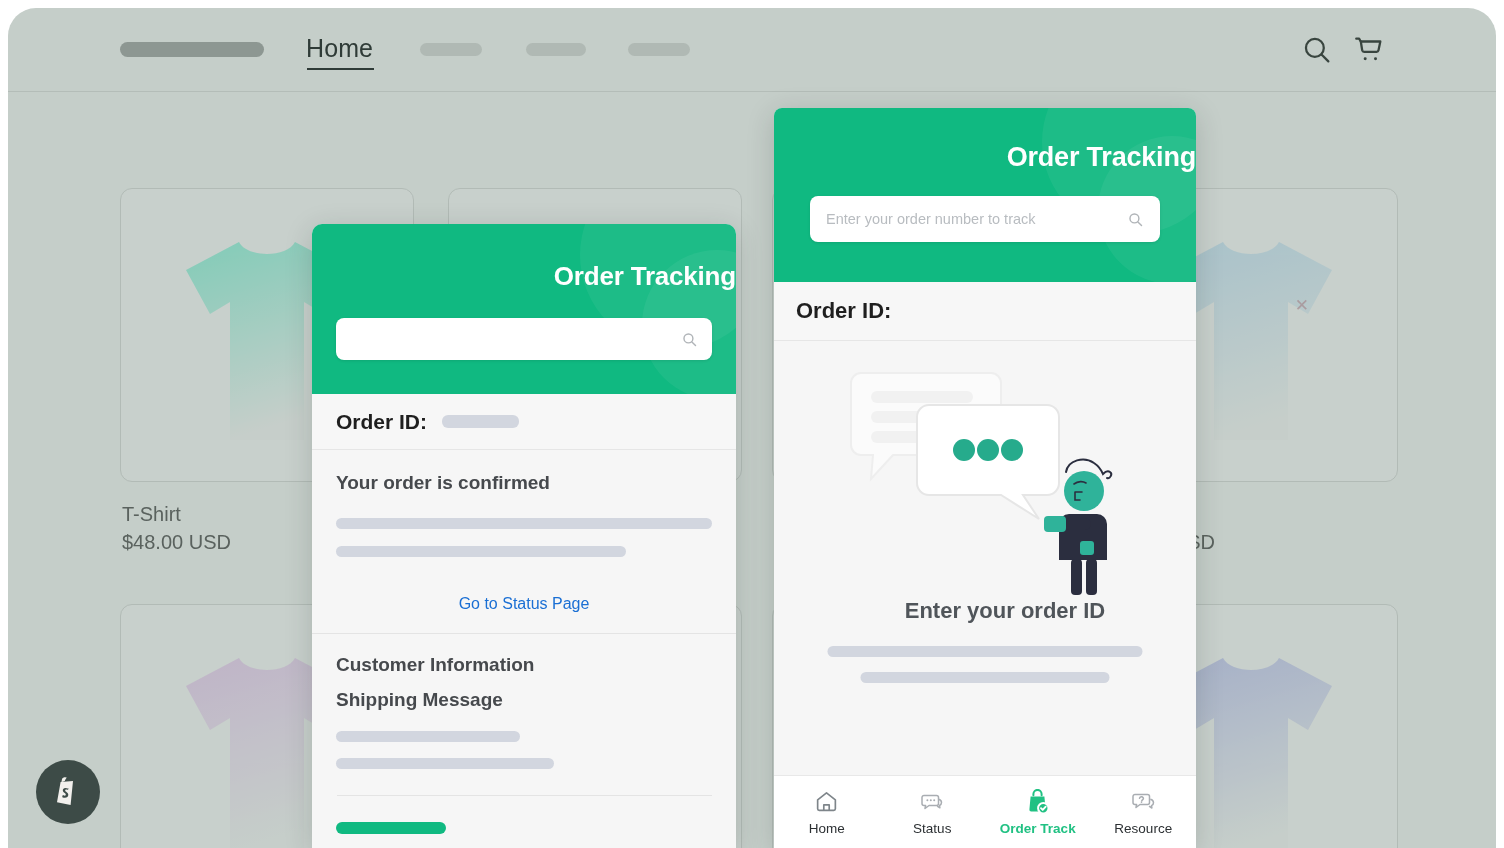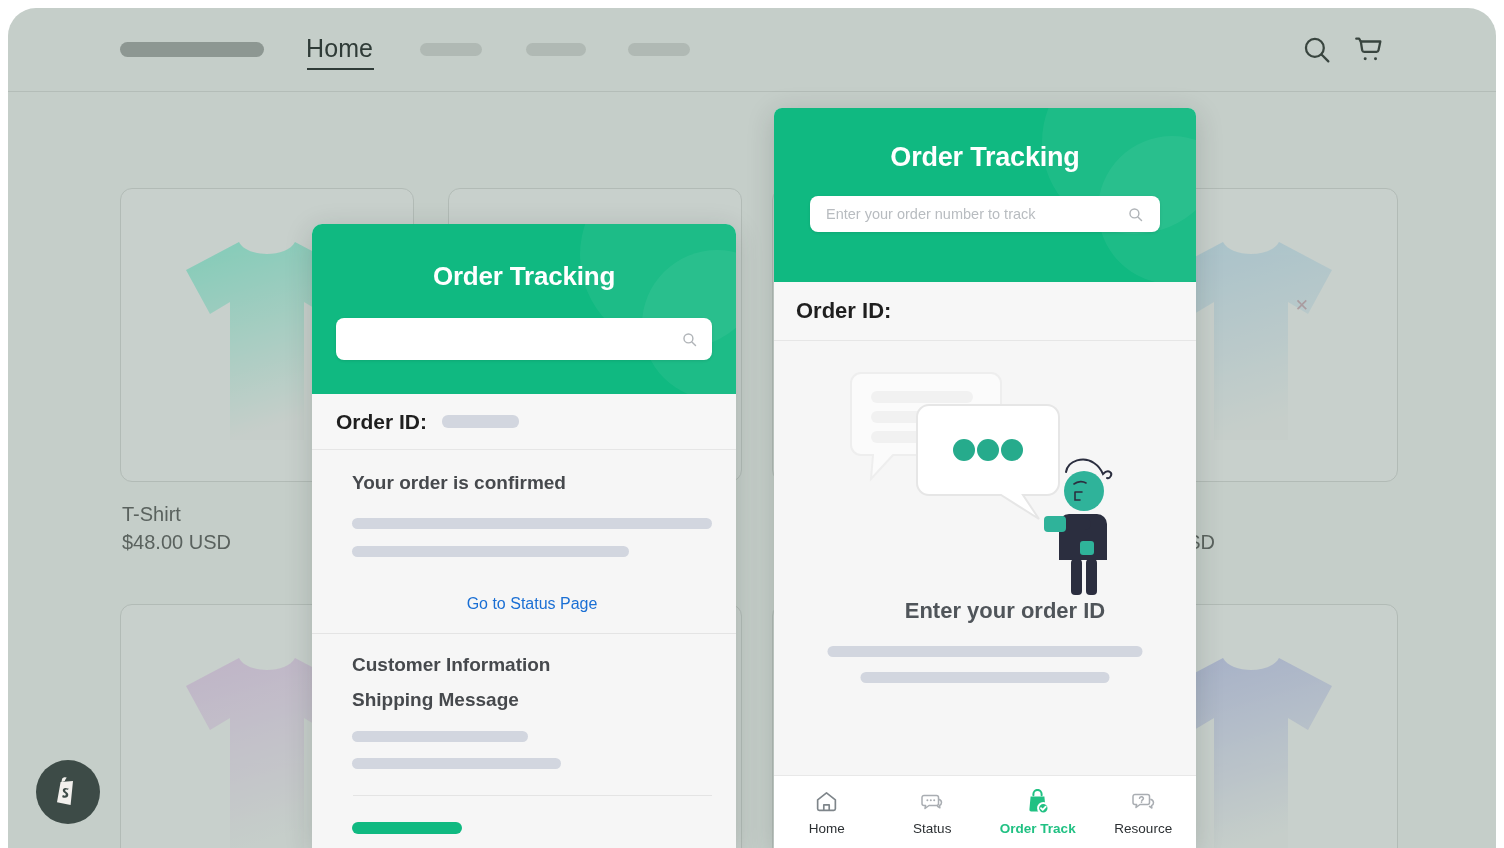--- a/index.html
+++ b/index.html
@@ -155,21 +155,21 @@
     background: #10b981;
     overflow: hidden;
   }
   .mhead .blob {
     position: absolute;
     border-radius: 50%;
     background: rgba(255,255,255,0.055);
   }
   .mhead-title {
     position: relative;
-    text-align: center;
+    text-align: right;
     color: #ffffff;
     font-weight: bold;
     letter-spacing: -0.2px;
   }
   .msearch {
     position: relative;
     background: #ffffff;
     border-radius: 8px;
     display: flex;
     align-items: center;
@@ -185,21 +185,21 @@
 
   .orderid-bar {
     background: #f7f7f7;
     border-bottom: 1px solid #e6e6e6;
     display: flex;
     align-items: center;
   }
   .orderid-bar .lbl { font-weight: bold; color: #1f1f1f; }
   .skel { background: #d2d6df; border-radius: 6px; }
 
-  .section { padding-left: 40px; padding-right: 24px; }
+  .section { padding-left: 24px; padding-right: 24px; }
   .sec-title { font-weight: bold; color: #46494d; }
   .link-blue { color: #1a6fd4; text-align: center; }
   .hr { height: 1px; background: #e4e4e4; }
 
   
   #card-left {
     left: 312px;
     top: 224px;
     width: 424px;
     height: 624px;
@@ -240,21 +240,21 @@
     width: 422px;
     height: 740px;
     border-radius: 8px 8px 0 0;
   }
   #card-right .mhead { height: 174px; }
   #card-right .mhead .blob.b1 { width: 184px; height: 184px; right: -30px; top: -58px; }
   #card-right .mhead .blob.b2 { width: 148px; height: 148px; right: -50px; top: 28px; }
   #card-right .mhead-title { padding-top: 34px; font-size: 27px; }
   #card-right .msearch {
     margin: 23px 36px 0 36px;
-    height: 36px;
+    height: 46px;
     padding: 0 16px;
     font-size: 14.5px;
   }
   #card-right .orderid-bar { height: 58px; padding-left: 22px; }
   #card-right .orderid-bar .lbl { font-size: 22px; }
 
   #card-right .empty {
     position: relative;
     height: 385px;
     background: #f6f6f6;

